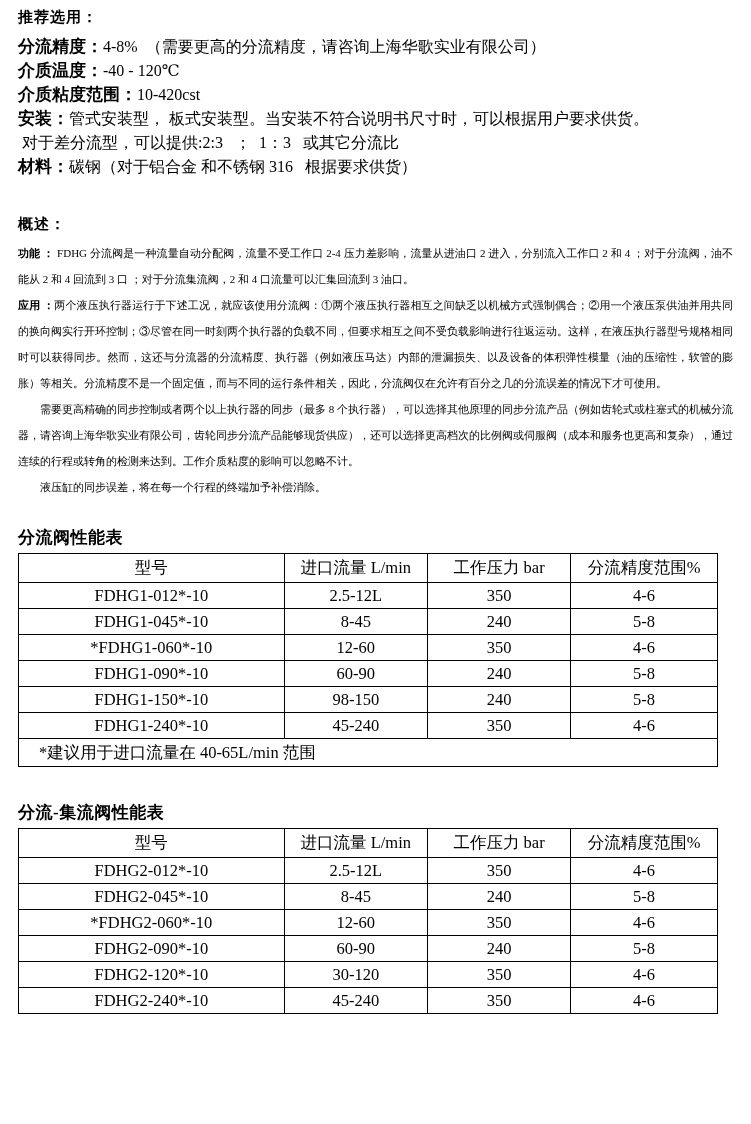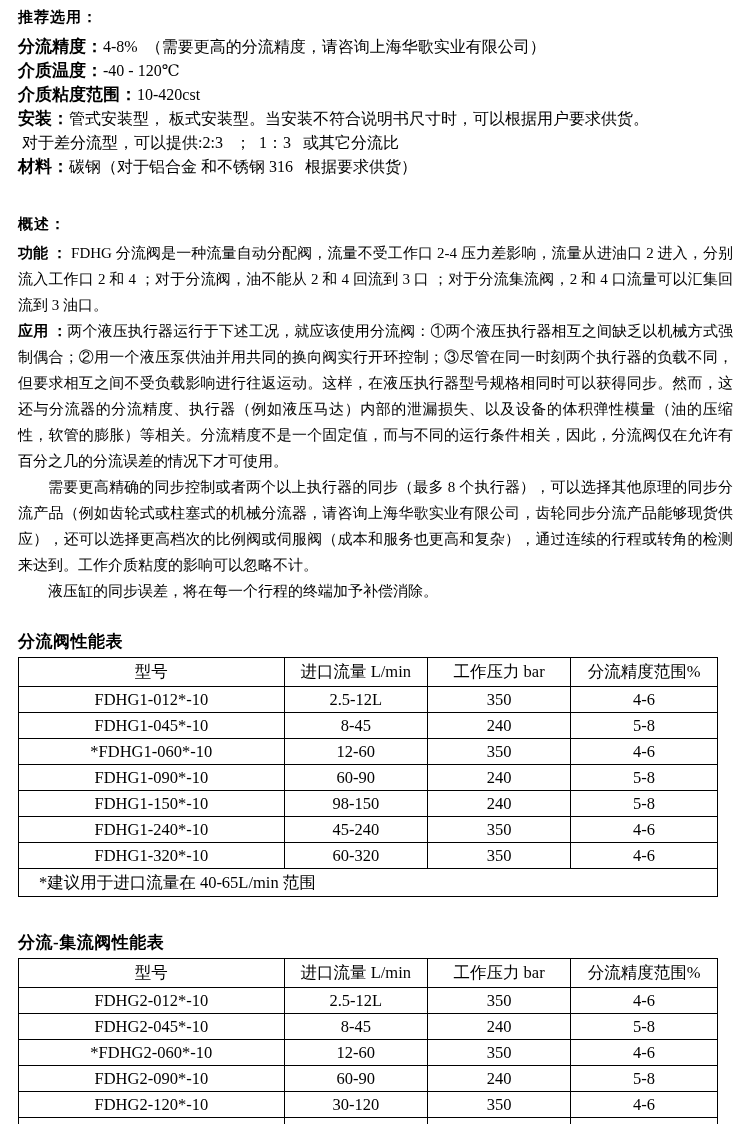--- a/index.html
+++ b/index.html
@@ -29,21 +29,21 @@
   }
   .spec-line .lbl {
     font-weight: bold;
     font-size: 17px;
   }
   .spec-line.plain { padding-left: 4px; }
 
   
   .overview-title { margin-top: 36px; margin-bottom: 6px; }
   .para {
-    font-size: 15px;
+    font-size: 11px;
     line-height: 26px;
     text-align: justify;
     text-justify: inter-character;
   }
   .para .plabel { font-weight: bold; }
   .para.indent { text-indent: 2em; }
 
   
   .tbl-title {
     font-size: 17px;
@@ -152,26 +152,20 @@
           <td>98-150</td>
           <td>240</td>
           <td>5-8</td>
         </tr>
         <tr>
           <td>FDHG1-240*-10</td>
           <td>45-240</td>
           <td>350</td>
           <td>4-6</td>
         </tr>
-        <tr>
-          <td>FDHG1-320*-10</td>
-          <td>60-320</td>
-          <td>350</td>
-          <td>4-6</td>
-        </tr>
       </tbody>
     <tfoot>
       <tr>
         <td class="footnote" colspan="4">*建议用于进口流量在 40-65L/min 范围</td>
       </tr>
     </tfoot>
   </table>
 
   <div class="tbl-title second">分流-集流阀性能表</div>
   <table class="perf">

